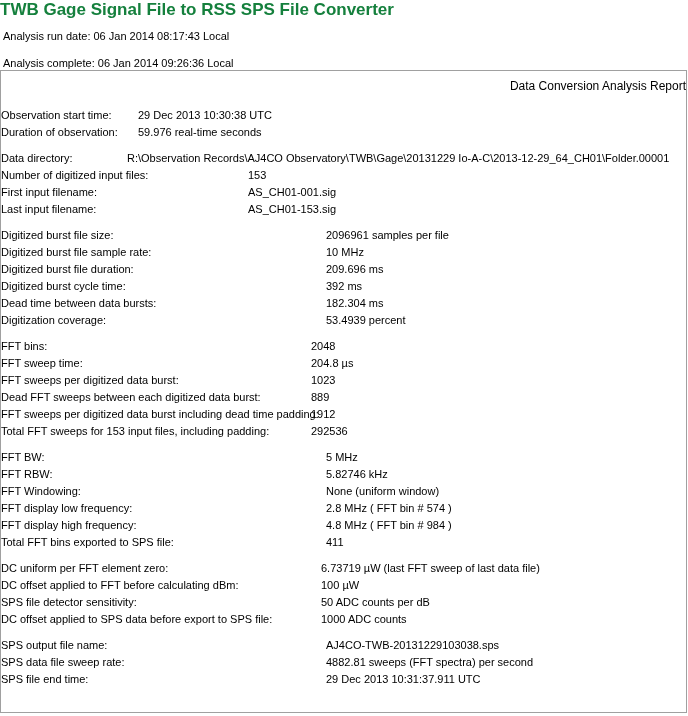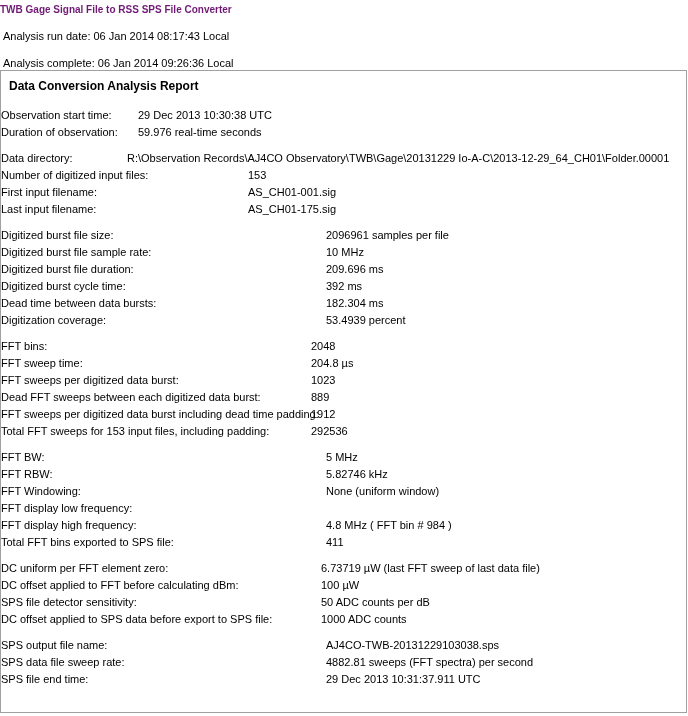--- a/index.html
+++ b/index.html
@@ -8,24 +8,24 @@
     width: 688px;
     height: 716px;
     background: #ffffff;
     overflow: hidden;
     font-family: "Liberation Sans", sans-serif;
     font-size: 11px;
     color: #000000;
   }
   .page-title {
     margin: 2px 0 3px 0;
-    font-size: 10px;
+    font-size: 17px;
     line-height: 16px;
     font-weight: bold;
-    color: #701a75;
+    color: #15803d;
     white-space: nowrap;
   }
   .meta-line {
     margin-left: 3px;
     line-height: 17px;
     white-space: nowrap;
     margin-top: 10px;
   }
   .report {
     position: absolute;
@@ -35,22 +35,23 @@
     height: 643px;
     box-sizing: border-box;
     border: 1px solid #a0a0a0;
     background: #ffffff;
     padding-top: 8px;
     overflow: hidden;
   }
   .report-heading {
     margin: 0 0 0 8px;
     font-size: 12px;
-    font-weight: bold;
-    white-space: nowrap;
+    font-weight: normal;
+    white-space: nowrap;
+    text-align: right;
   }
   .section { margin-top: 9px; }
   .section.first { margin-top: 14px; }
   .section.contig { margin-top: 0; }
   .row {
     display: flex;
     height: 17px;
     line-height: 17px;
     white-space: nowrap;
   }
@@ -109,21 +110,21 @@
       <div class="row">
         <span class="lbl">
           <span>First input filename:</span>
         </span>
         <span class="val">AS_CH01-001.sig</span>
       </div>
       <div class="row">
         <span class="lbl">
           <span>Last input filename:</span>
         </span>
-        <span class="val">AS_CH01-175.sig</span>
+        <span class="val">AS_CH01-153.sig</span>
       </div>
     </div>
   <div class="section" style="--col:321px">
       <div class="row">
         <span class="lbl">
           <span>Digitized burst file size:</span>
         </span>
         <span class="val">2096961 samples per file</span>
       </div>
       <div class="row">
@@ -211,20 +212,21 @@
       <div class="row">
         <span class="lbl">
           <span>FFT Windowing:</span>
         </span>
         <span class="val">None (uniform window)</span>
       </div>
       <div class="row">
         <span class="lbl">
           <span>FFT display low frequency:</span>
         </span>
+        <span class="val">2.8 MHz ( FFT bin # 574 )</span>
       </div>
       <div class="row">
         <span class="lbl">
           <span>FFT display high frequency:</span>
         </span>
         <span class="val">4.8 MHz ( FFT bin # 984 )</span>
       </div>
       <div class="row">
         <span class="lbl">
           <span>Total FFT bins exported to SPS file:</span>

